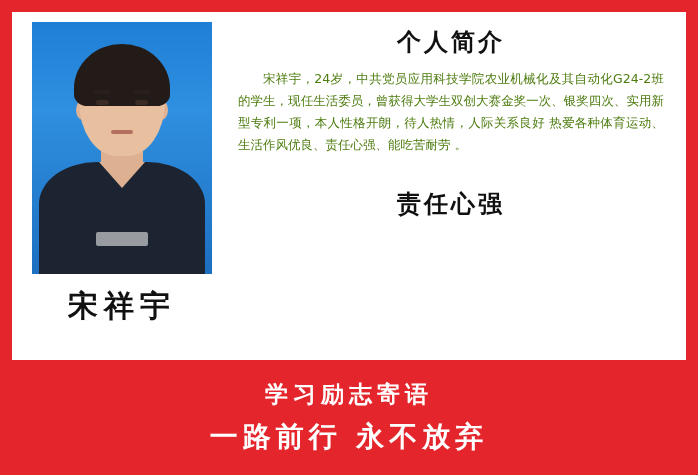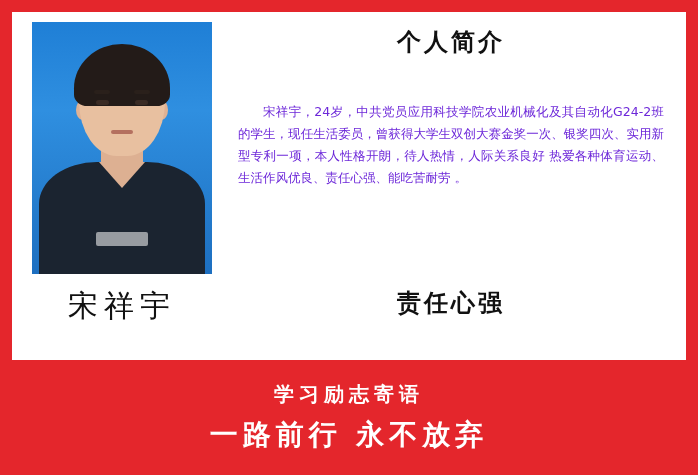--- a/index.html
+++ b/index.html
@@ -157,68 +157,67 @@
     width: 52px;
     height: 14px;
     background: rgba(255,255,255,0.55);
     border-radius: 2px;
     z-index: 7;
   }
   .name-label {
     margin-top: 12px;
     font-family: "DejaVu Serif", "Liberation Serif", serif;
     font-size: 30px;
-    font-weight: normal;
+    font-weight: bold;
     letter-spacing: 6px;
     color: #111111;
     text-align: center;
   }
   
   .text-col {
     flex: 1 1 auto;
     padding: 8px 22px 10px 6px;
     box-sizing: border-box;
     display: flex;
     flex-direction: column;
-    gap: 33px;
   }
   .section-title {
     font-family: "DejaVu Serif", "Liberation Serif", serif;
     font-size: 24px;
     font-weight: bold;
     color: #111111;
     text-align: center;
     letter-spacing: 3px;
     margin: 6px 0 10px 0;
   }
   .section-body {
     font-family: "DejaVu Sans", "Liberation Sans", sans-serif;
     font-size: 12.5px;
     line-height: 1.75;
-    color: #6d28d9;
+    color: #4d7c0f;
     text-align: justify;
     text-indent: 2em;
   }
   .spacer-mid { height: 26px; }
   
   .banner {
     position: absolute;
     left: 0;
     bottom: 0;
     width: 698px;
     height: 115px;
     background: #e4262c;
     display: flex;
     flex-direction: column;
     align-items: center;
     justify-content: center;
   }
   .banner-line1 {
     font-family: "DejaVu Serif", "Liberation Serif", serif;
-    font-size: 20px;
+    font-size: 23px;
     font-weight: bold;
     color: #ffffff;
     letter-spacing: 5px;
     margin-bottom: 8px;
   }
   .banner-line2 {
     font-family: "DejaVu Serif", "Liberation Serif", serif;
     font-size: 28px;
     font-weight: bold;
     color: #ffffff;

